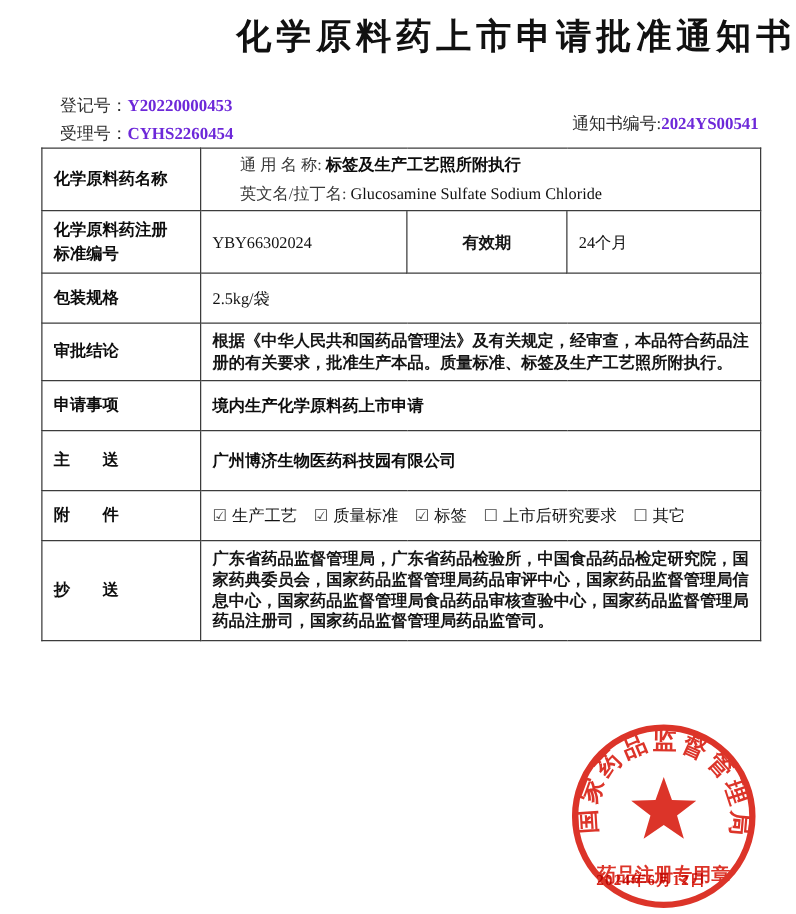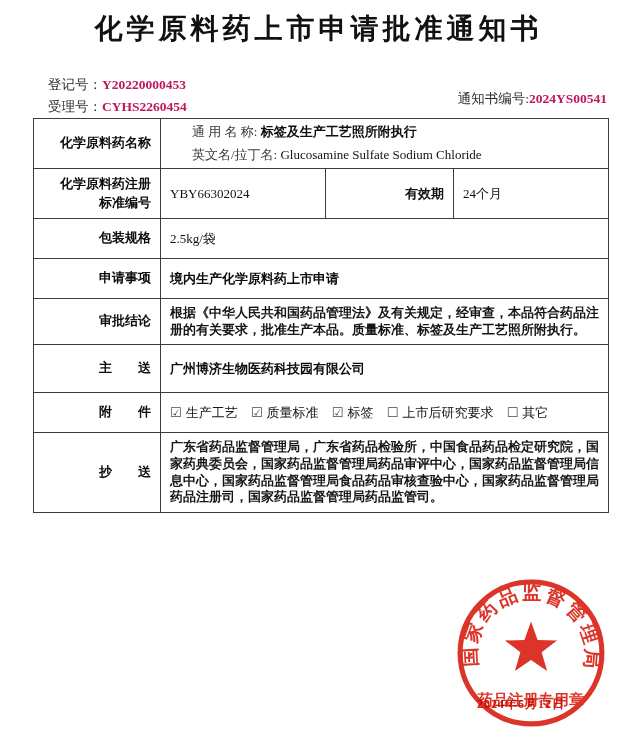--- a/index.html
+++ b/index.html
@@ -8,67 +8,67 @@
     width: 637px; height: 731px;
     background: #ffffff;
     position: relative;
     overflow: hidden;
     font-family: "Liberation Serif", "DejaVu Serif", serif;
     color: #141414;
   }
   .doc-title {
     position: absolute;
     top: 10px; left: 0; width: 637px;
-    text-align: center;
+    text-align: right;
     font-size: 28px;
     letter-spacing: 4px;
     font-weight: 600;
     color: #111;
   }
   .meta-line { position: absolute; font-size: 13.5px; color: #2b2b2b; }
   .meta-reg   { left: 48px; top: 76px; }
   .meta-acc   { left: 48px; top: 98px; }
   .meta-notice{ right: 30px; top: 90px; }
-  .meta-line b { font-weight: bold; color: #be185d; }
+  .meta-line b { font-weight: bold; color: #6d28d9; }
 
   table.doc-table {
     position: absolute;
     left: 33px; top: 118px;
     width: 575px;
     border-collapse: collapse;
     table-layout: fixed;
   }
   .doc-table td {
     border: 1px solid #3c3c3c;
     padding: 2px 9px;
     font-size: 13px;
     vertical-align: middle;
     overflow: hidden;
   }
   .label-cell {
-    text-align: right;
+    text-align: left;
     font-weight: bold;
     font-size: 13.5px;
     padding: 2px 4px;
     color: #0d0d0d;
     line-height: 1.45;
   }
   .sub-label { color: #3a3a3a; font-weight: normal; margin-left: 22px; }
   .cn-value { font-weight: bold; color: #0d0d0d; }
   .plain-value { font-weight: normal; color: #111; }
   .para {
     line-height: 1.28;
     font-weight: bold;
     color: #151515;
     letter-spacing: 0px;
     text-align: justify;
   }
   .two-line div { line-height: 1.7; }
   .validity-label-cell {
-    text-align: right; font-weight: bold; font-size: 15px; font-family: Liberation Mono, monospace;
+    text-align: center; font-weight: bold; font-size: 15px; font-family: Liberation Mono, monospace;
   }
   .att-box {
     display: inline-block;
     color: #4a4a4a;
     font-family: "DejaVu Sans", sans-serif;
     font-size: 13px;
     margin-right: 4px;
   }
   .att-item { margin-right: 10px; white-space: nowrap; }
 
@@ -129,30 +129,30 @@
     <td class="plain-value">YBY66302024</td>
     <td class="validity-label-cell">有效期</td>
     <td class="plain-value">24个月</td>
   </tr>
 
   <tr style="height:40px">
     <td class="label-cell">包装规格</td>
     <td colspan="3" class="plain-value">2.5kg/袋</td>
   </tr>
 
-  <tr style="height:40px">
-    <td class="label-cell">申请事项</td>
-    <td colspan="3" class="cn-value">境内生产化学原料药上市申请</td>
-  </tr>
-
   <tr style="height:46px">
     <td class="label-cell">审批结论</td>
     <td colspan="3">
           <div class="para">根据《中华人民共和国药品管理法》及有关规定，经审查，本品符合药品注册的有关要求，批准生产本品。质量标准、标签及生产工艺照所附执行。</div>
         </td>
+  </tr>
+
+  <tr style="height:40px">
+    <td class="label-cell">申请事项</td>
+    <td colspan="3" class="cn-value">境内生产化学原料药上市申请</td>
   </tr>
 
 
 
   <tr style="height:48px">
     <td class="label-cell">主　　送</td>
     <td colspan="3" class="cn-value">广州博济生物医药科技园有限公司</td>
   </tr>
 
   <tr style="height:40px">

